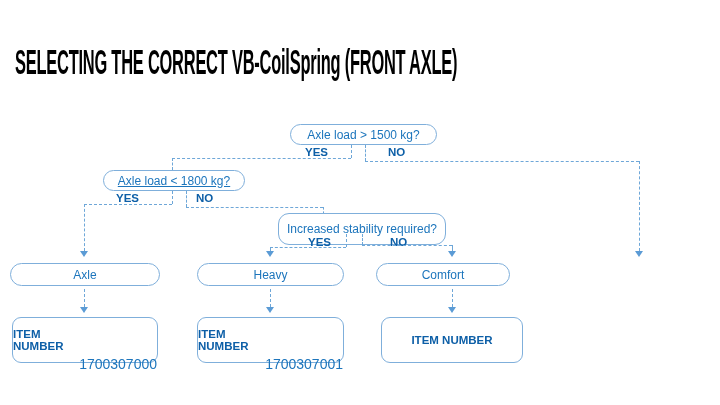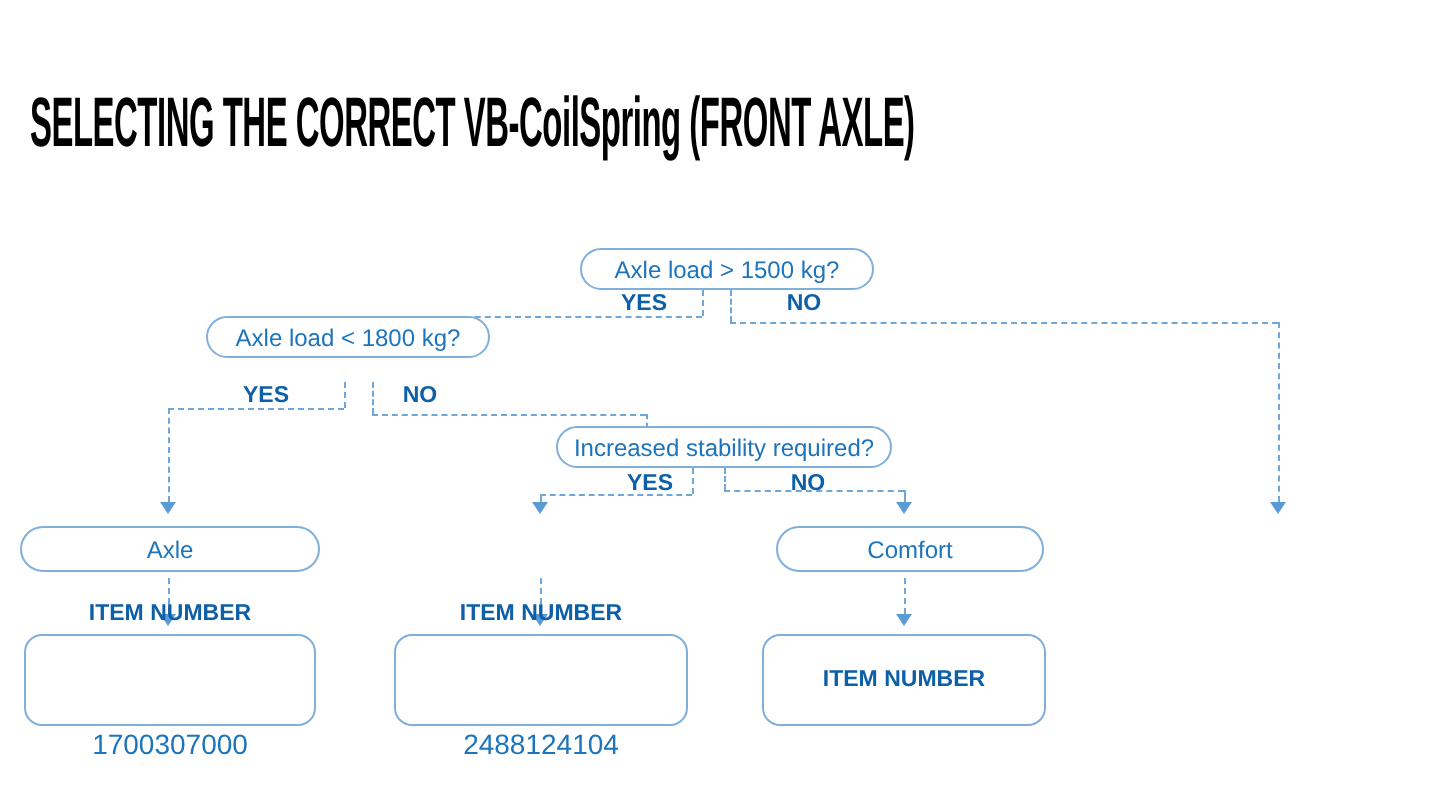--- a/index.html
+++ b/index.html
@@ -47,42 +47,40 @@
     align-items: center;
     justify-content: center;
     white-space: nowrap;
   }
 
   .yn {
     position: absolute;
     font-size: 11.5px;
     font-weight: bold;
     color: var(--blue-bold);
-    text-align: center;
   }
 
   .hline { position: absolute; height: 0; border-top: 1px dashed var(--dash); }
   .vline { position: absolute; width: 0; border-left: 1px dashed var(--dash); }
 
   .arrow {
     position: absolute;
     width: 0; height: 0;
     border-left: 4px solid transparent;
     border-right: 4px solid transparent;
     border-top: 6px solid var(--arrow);
   }
 
   .itembox {
     position: absolute;
     box-sizing: border-box;
     border: 1.5px solid var(--box-border);
     border-radius: 9px;
     background: #fff;
     display: flex;
-    flex-direction: column;
     align-items: center;
     justify-content: center;
     gap: 3px;
   }
   .item-label { font-size: 11.5px; font-weight: bold; color: var(--blue-bold); }
   .item-number { font-size: 14px; color: var(--blue-text); margin-top: 48px; }
 </style>
 </head>
 <body>
 
@@ -96,62 +94,63 @@
   <div class="vline" style="left:351px; top:145px; height:13px;"></div>
   <div class="vline" style="left:365px; top:145px; height:16px;"></div>
 
   <div class="hline" style="left:172px; top:158px; width:179px;"></div>
   <div class="vline" style="left:172px; top:158px; height:12px;"></div>
 
   <div class="hline" style="left:365px; top:161px; width:274px;"></div>
   <div class="vline" style="left:639px; top:161px; height:90px;"></div>
   <div class="arrow" style="left:635px; top:251px;"></div>
 
-  <div class="pill" style="left:103px; top:158px; width:142px; height:21px; border-radius:11px;">Axle load &lt; 1800 kg?</div>
+  <div class="pill" style="left:103px; top:170px; width:142px; height:21px; border-radius:11px;text-decoration:underline;">Axle load &lt; 1800 kg?</div>
   <div class="yn" style="left:116px; top:192px; width:34px;">YES</div>
   <div class="yn" style="left:196px; top:192px; width:28px;">NO</div>
   <div class="vline" style="left:172px; top:191px; height:13px;"></div>
   <div class="vline" style="left:186px; top:191px; height:16px;"></div>
 
   <div class="hline" style="left:84px; top:204px; width:88px;"></div>
   <div class="vline" style="left:84px; top:204px; height:47px;"></div>
   <div class="arrow" style="left:80px; top:251px;"></div>
 
   <div class="hline" style="left:186px; top:207px; width:137px;"></div>
   <div class="vline" style="left:323px; top:207px; height:7px;"></div>
 
-  <div class="pill" style="left:278px; top:213px; width:168px; height:21px; border-radius:11px;">Increased stability required?</div>
+  <div class="pill" style="left:278px; top:213px; width:168px; height:32px; border-radius:11px;">Increased stability required?</div>
   <div class="yn" style="left:308px; top:236px; width:34px;">YES</div>
   <div class="yn" style="left:390px; top:236px; width:28px;">NO</div>
   <div class="vline" style="left:346px; top:234px; height:13px;"></div>
   <div class="vline" style="left:362px; top:234px; height:11px;"></div>
 
   <div class="hline" style="left:270px; top:247px; width:76px;"></div>
   <div class="vline" style="left:270px; top:247px; height:4px;"></div>
   <div class="arrow" style="left:266px; top:251px;"></div>
 
   <div class="hline" style="left:362px; top:245px; width:90px;"></div>
   <div class="vline" style="left:452px; top:245px; height:6px;"></div>
   <div class="arrow" style="left:448px; top:251px;"></div>
 
   <div class="pill" style="left:10px; top:263px; width:150px; height:23px;">Axle</div>
-  <div class="pill" style="left:388px; top:263px; width:134px; height:23px;">Comfort</div>
+  <div class="pill" style="left:197px; top:263px; width:147px; height:23px;">Heavy</div>
+  <div class="pill" style="left:376px; top:263px; width:134px; height:23px;">Comfort</div>
 
   <div class="vline" style="left:84px; top:289px; height:18px;"></div>
   <div class="arrow" style="left:80px; top:307px;"></div>
   <div class="vline" style="left:270px; top:289px; height:18px;"></div>
   <div class="arrow" style="left:266px; top:307px;"></div>
   <div class="vline" style="left:452px; top:289px; height:18px;"></div>
   <div class="arrow" style="left:448px; top:307px;"></div>
 
   <div class="itembox" style="left:12px; top:317px; width:146px; height:46px;">
     <span class="item-label">ITEM NUMBER</span>
     <span class="item-number">1700307000</span>
   </div>
   <div class="itembox" style="left:197px; top:317px; width:147px; height:46px;">
     <span class="item-label">ITEM NUMBER</span>
-    <span class="item-number">2488124104</span>
+    <span class="item-number">1700307001</span>
   </div>
   <div class="itembox" style="left:381px; top:317px; width:142px; height:46px;">
     <span class="item-label">ITEM NUMBER</span>
   </div>
 
 </div>
 
 </body></html>

